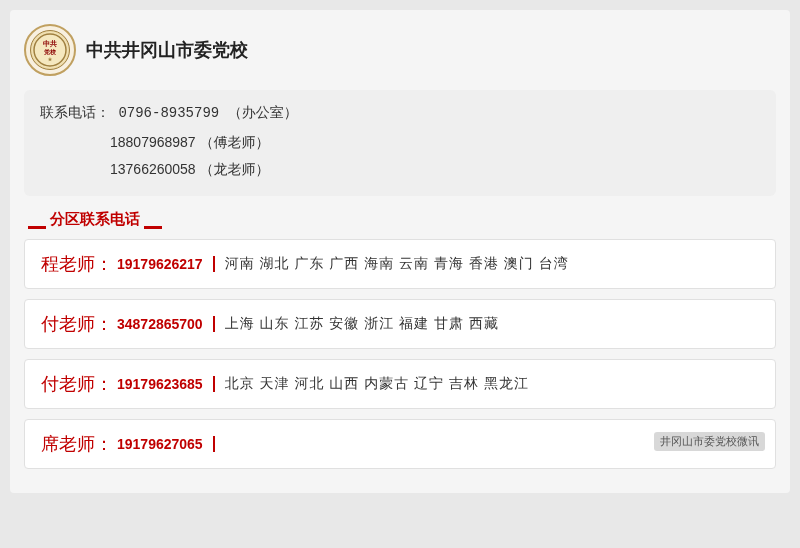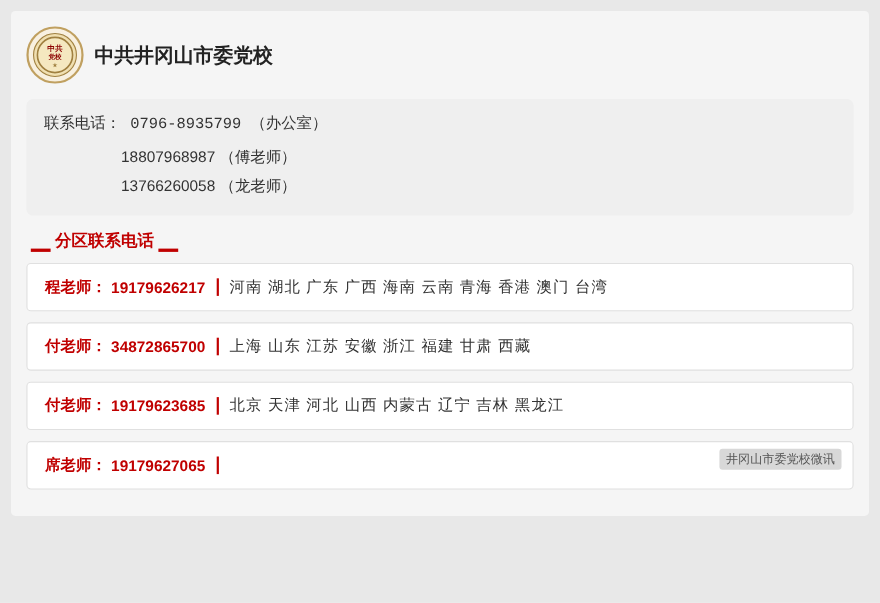--- a/index.html
+++ b/index.html
@@ -112,23 +112,23 @@
       background: #fff;
       border-radius: 4px;
       border: 1px solid #e0e0e0;
       padding: 12px 16px;
       margin-bottom: 10px;
       display: flex;
       align-items: center;
     }
     .region-card .contact-name {
       color: #c00000;
-      font-weight: bold;
+      font-weight: normal;
       white-space: nowrap;
-      font-size: 14px;
+      font-size: 18px;
     }
     .region-card .phone {
       color: #c00000;
       font-weight: bold;
       margin-left: 4px;
       white-space: nowrap;
     }
     .region-card .divider {
       display: inline-block;
       width: 2px;

